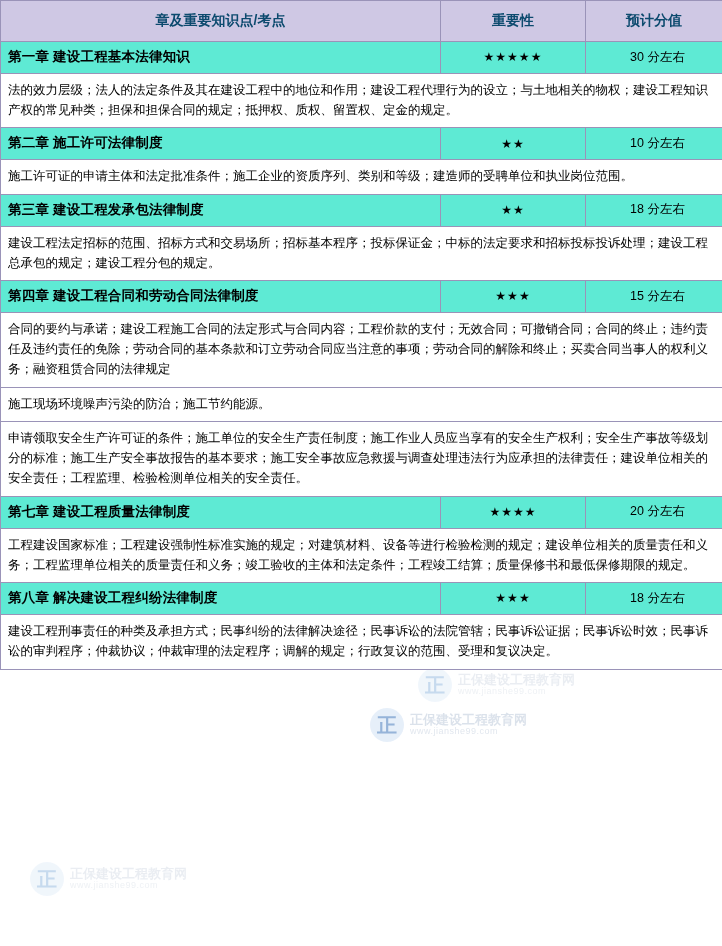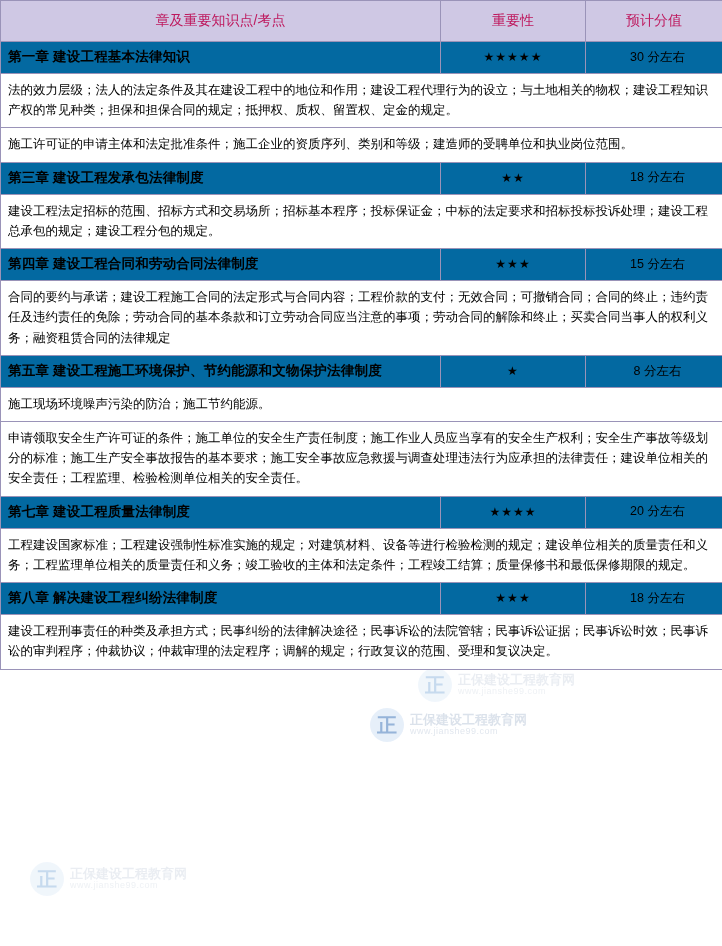--- a/index.html
+++ b/index.html
@@ -33,31 +33,31 @@
   table.syllabus td {
     border: 1px solid #9a93b8;
     padding: 5px 7px;
     vertical-align: middle;
     line-height: 1.55;
   }
 
   
   thead th {
     background: #cfc8e4;
-    font-weight: normal;
+    font-weight: bold;
     font-size: 14px;
     text-align: center;
     height: 30px;
     padding: 6px 4px;
-    color: #be185d;
+    color: #0c4a6e;
   }
 
   
   tr.chapter-row td {
-    background: #0369a1;
+    background: #5eead4;
     font-weight: bold;
     font-size: 13.5px;
   }
   tr.chapter-row td.title-cell {
     text-align: left;
     letter-spacing: 0.2px;
   }
   tr.chapter-row td.stars-cell {
     text-align: center;
     font-size: 12px;
@@ -188,20 +188,25 @@
 
     <tr class="chapter-row">
       <td class="title-cell">第一章  建设工程基本法律知识</td>
       <td class="stars-cell">★★★★★</td>
       <td class="score-cell">30 分左右</td>
     </tr>
     <tr class="detail-row">
       <td colspan="3">法的效力层级；法人的法定条件及其在建设工程中的地位和作用；建设工程代理行为的设立；与土地相关的物权；建设工程知识产权的常见种类；担保和担保合同的规定；抵押权、质权、留置权、定金的规定。</td>
     </tr>
 
+    <tr class="chapter-row">
+      <td class="title-cell">第二章  施工许可法律制度</td>
+      <td class="stars-cell">★★</td>
+      <td class="score-cell">10 分左右</td>
+    </tr>
     <tr class="detail-row">
       <td colspan="3">施工许可证的申请主体和法定批准条件；施工企业的资质序列、类别和等级；建造师的受聘单位和执业岗位范围。</td>
     </tr>
 
     <tr class="chapter-row">
       <td class="title-cell">第三章  建设工程发承包法律制度</td>
       <td class="stars-cell">★★</td>
       <td class="score-cell">18 分左右</td>
     </tr>
     <tr class="detail-row">
@@ -210,25 +215,20 @@
 
     <tr class="chapter-row">
       <td class="title-cell">第四章  建设工程合同和劳动合同法律制度</td>
       <td class="stars-cell">★★★</td>
       <td class="score-cell">15 分左右</td>
     </tr>
     <tr class="detail-row">
       <td colspan="3">合同的要约与承诺；建设工程施工合同的法定形式与合同内容；工程价款的支付；无效合同；可撤销合同；合同的终止；违约责任及违约责任的免除；劳动合同的基本条款和订立劳动合同应当注意的事项；劳动合同的解除和终止；买卖合同当事人的权利义务；融资租赁合同的法律规定</td>
     </tr>
 
-    <tr class="chapter-row">
-      <td class="title-cell">第五章  建设工程施工环境保护、节约能源和文物保护法律制度</td>
-      <td class="stars-cell">★</td>
-      <td class="score-cell">8 分左右</td>
-    </tr>
     <tr class="detail-row">
       <td colspan="3">施工现场环境噪声污染的防治；施工节约能源。</td>
     </tr>
 
     <tr class="detail-row">
       <td colspan="3">申请领取安全生产许可证的条件；施工单位的安全生产责任制度；施工作业人员应当享有的安全生产权利；安全生产事故等级划分的标准；施工生产安全事故报告的基本要求；施工安全事故应急救援与调查处理违法行为应承担的法律责任；建设单位相关的安全责任；工程监理、检验检测单位相关的安全责任。</td>
     </tr>
 
     <tr class="chapter-row">
       <td class="title-cell">第七章  建设工程质量法律制度</td>

